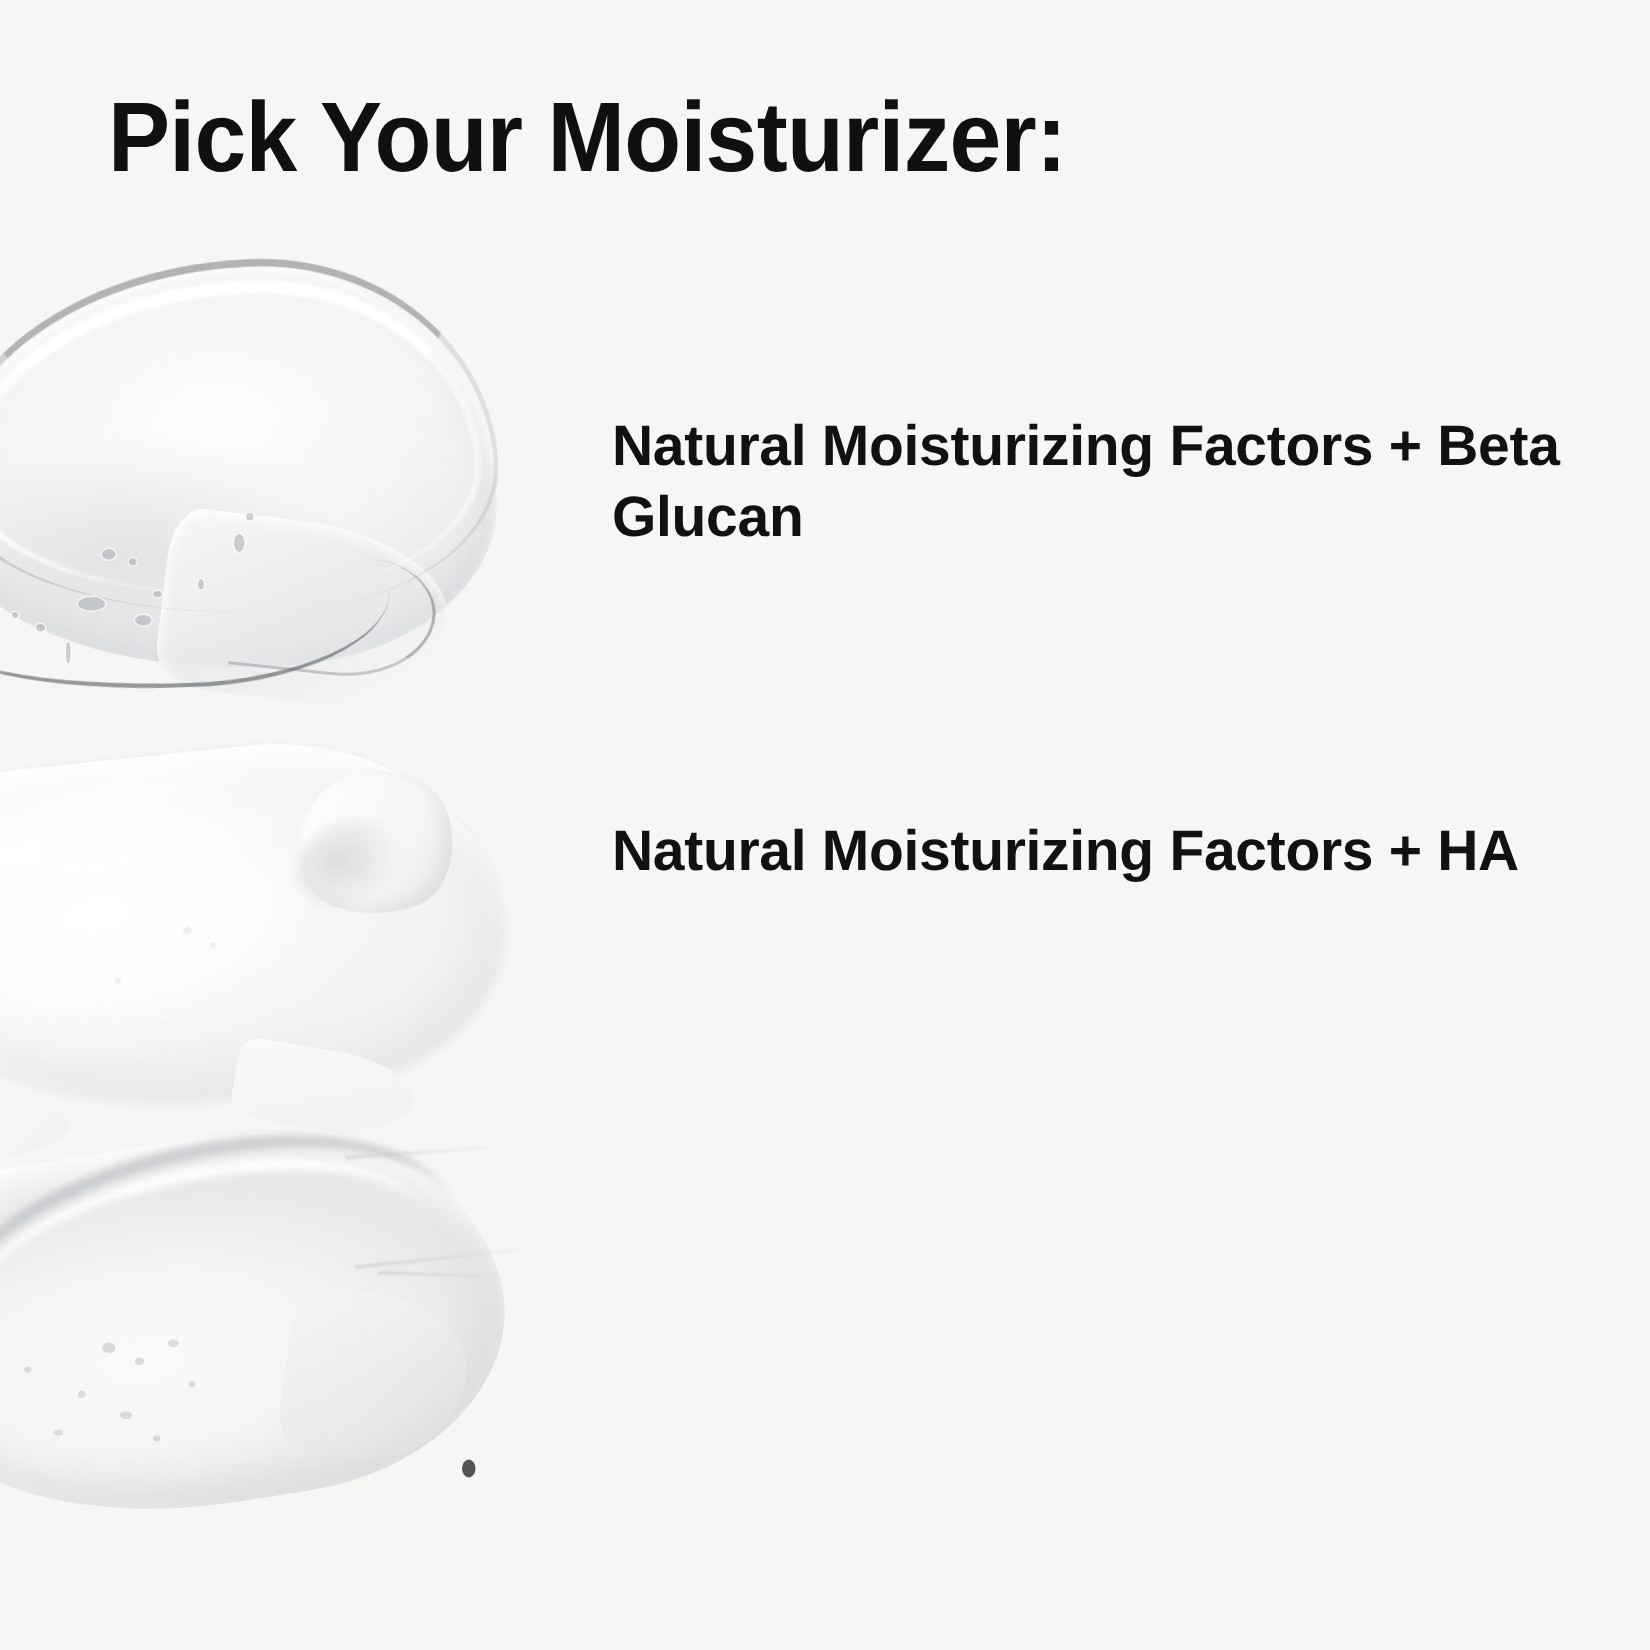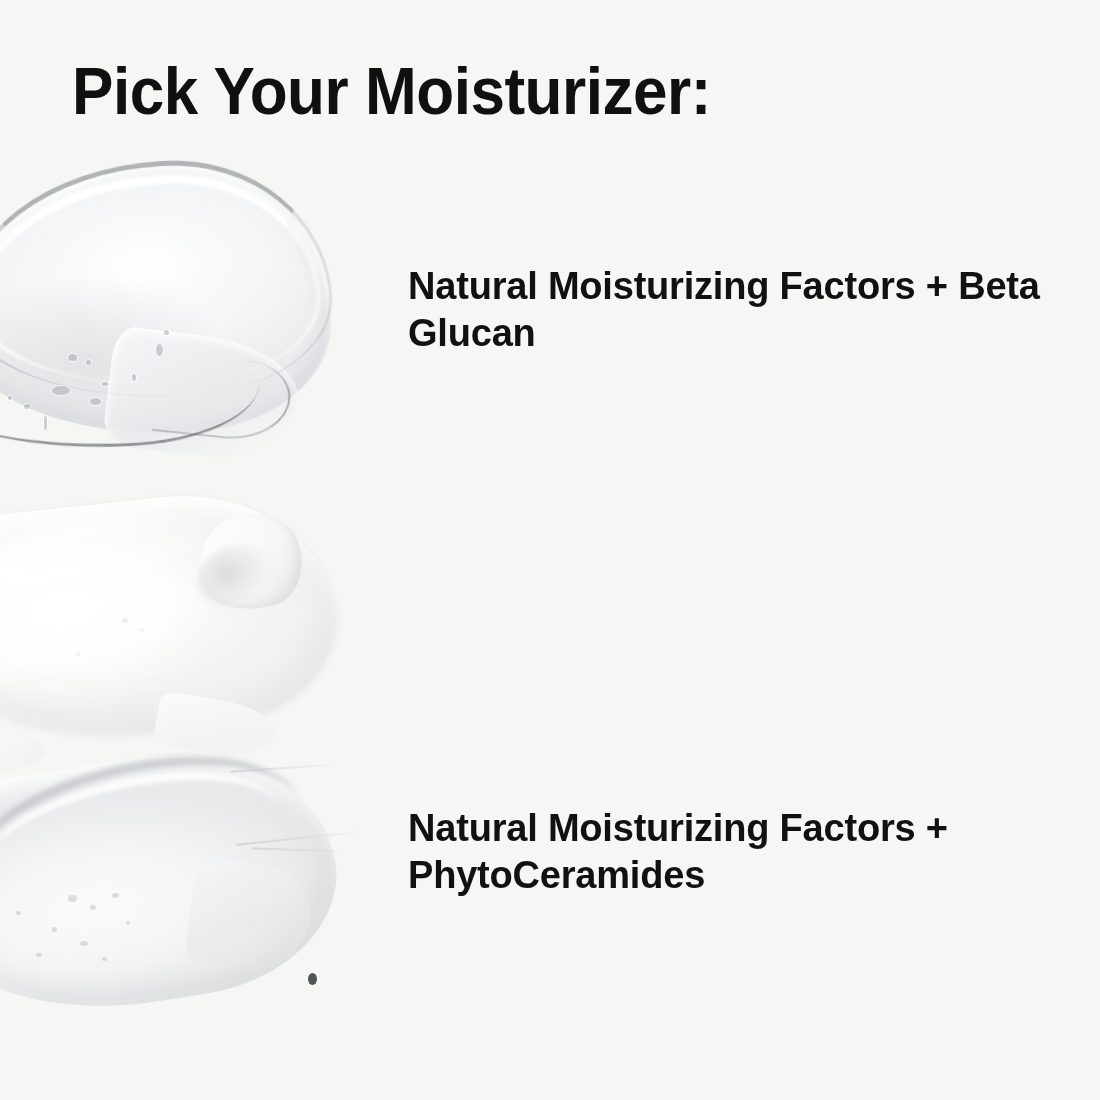--- a/index.html
+++ b/index.html
@@ -34,21 +34,21 @@
     transform: scaleX(0.94);
     transform-origin: left center;
   }
 
   
   .row {
     position: absolute;
     left: 0;
     width: 1100px;
   }
-  .row-1 { top: 158px; height: 310px; }
+  .row-1 { top: 170px; height: 310px; }
   .row-2 { top: 490px; height: 255px; }
   .row-3 { top: 745px; height: 285px; }
 
   .swatch-area {
     position: absolute;
     left: 0;
     top: 0;
     width: 350px;
     height: 100%;
     overflow: visible;
@@ -376,20 +376,21 @@
         <div class="cream2-shadow"></div>
         <div class="cream2-drip"></div>
         <div class="cream2-gloss"></div>
         <div class="drop" style="left:172px;top:118px;width:6px;height:5px;opacity:.5;"></div>
         <div class="drop" style="left:190px;top:128px;width:4px;height:4px;opacity:.4;"></div>
         <div class="drop" style="left:126px;top:152px;width:5px;height:4px;opacity:.35;"></div>
       </div>
     </div>
 
     <div class="text-area">
+      <p class="product-name">Natural Moisturizing Factors + HA</p>
     </div>
   </div>
 
   <div class="row row-3">
 
     <div class="swatch-area">
       <div class="cream3-wrap">
         <div class="cream3-topbit"></div>
         <div class="cream3-body"></div>
         <div class="cream3-tail"></div>
@@ -405,17 +406,16 @@
         <div class="drop" style="left:140px;top:196px;width:8px;height:5px;"></div>
         <div class="drop" style="left:96px;top:208px;width:6px;height:4px;"></div>
         <div class="drop" style="left:162px;top:212px;width:5px;height:4px;"></div>
         <div class="drop" style="left:186px;top:176px;width:4px;height:4px;"></div>
         <div class="drop" style="left:76px;top:166px;width:5px;height:4px;"></div>
         <div class="cream3-spec"></div>
       </div>
     </div>
 
     <div class="text-area">
-      <p class="product-name">Natural Moisturizing Factors + PhytoCeramides</p>
     </div>
   </div>
 
 </div>
 
 </body></html>

